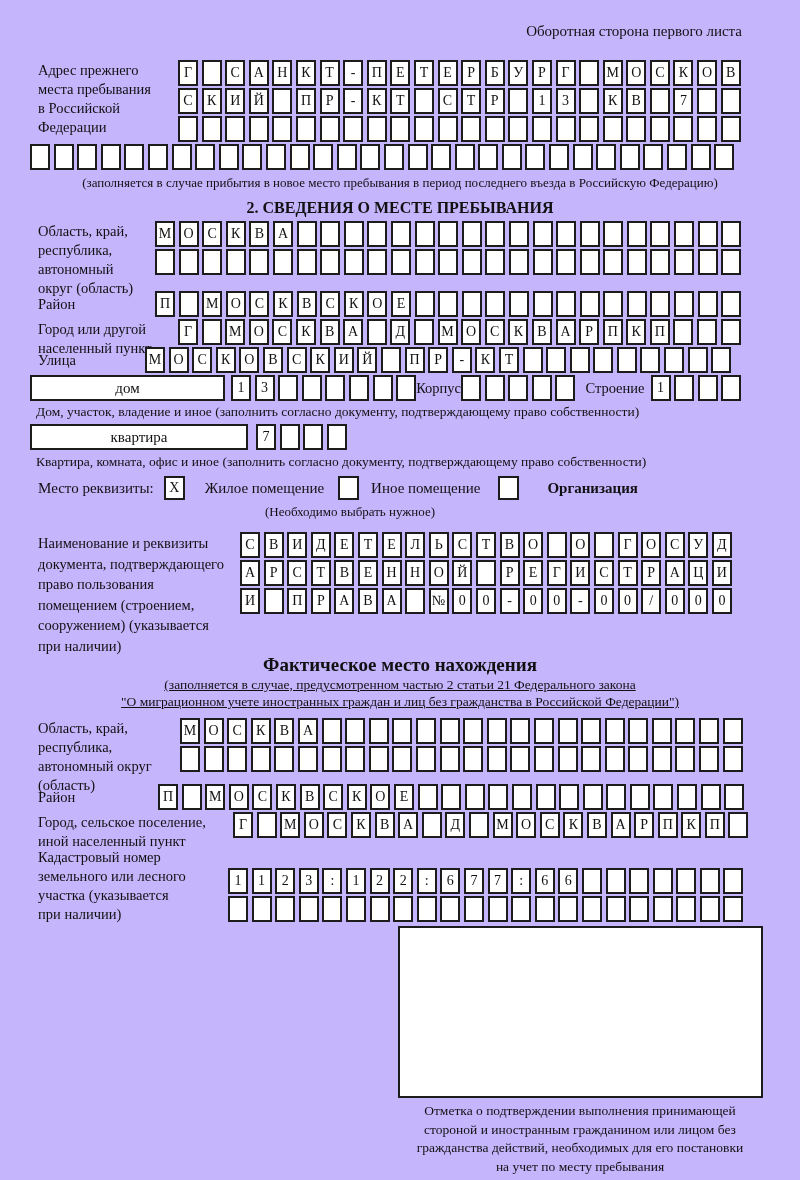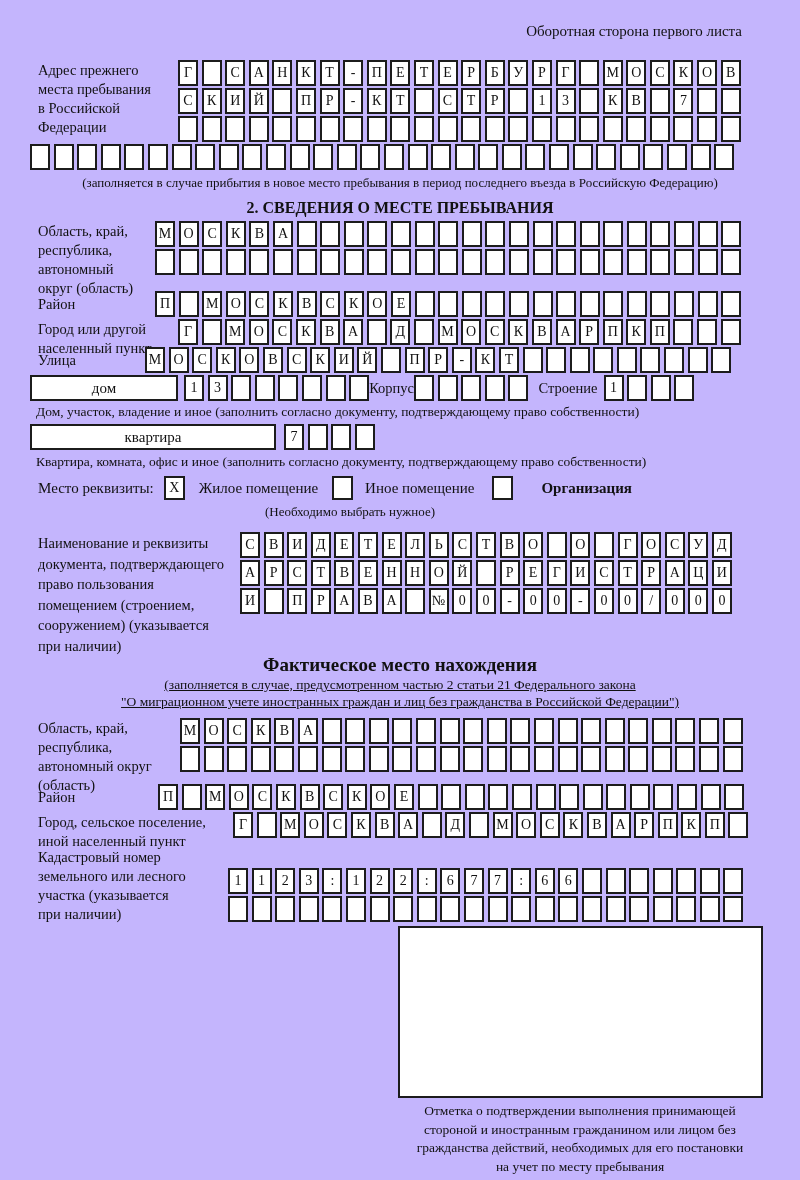--- a/index.html
+++ b/index.html
@@ -312,21 +312,21 @@
         <div class="cell"></div>
         <div class="cell"></div>
         <div class="cell"></div>
         <div class="cell"></div>
         <div class="cell"></div>
         <div class="cell"></div>
       </div>
   </div>
 
   <div class="frow inline-row">
-    <div class="wbox" style="width:148px;">дом</div>
+    <div class="wbox" style="width:195px;">дом</div>
     <div class="cellrow" style="margin:0 0 0 6px;">
         <div class="cell">1</div>
         <div class="cell">3</div>
         <div class="cell"></div>
         <div class="cell"></div>
         <div class="cell"></div>
         <div class="cell"></div>
         <div class="cell"></div>
         <div class="cell"></div>
       </div>
@@ -342,34 +342,34 @@
     <div class="cellrow" style="margin:0;">
         <div class="cell">1</div>
         <div class="cell"></div>
         <div class="cell"></div>
         <div class="cell"></div>
       </div>
   </div>
   <div class="caption">Дом, участок, владение и иное (заполнить согласно документу, подтверждающему право собственности)</div>
 
   <div class="frow inline-row" style="margin-top:4px;">
-    <div class="wbox" style="width:246px;">квартира</div>
+    <div class="wbox" style="width:218px;">квартира</div>
     <div class="cellrow" style="margin:0 0 0 8px;">
         <div class="cell">7</div>
         <div class="cell"></div>
         <div class="cell"></div>
         <div class="cell"></div>
       </div>
   </div>
   <div class="caption" style="margin-top:4px;">Квартира, комната, офис и иное (заполнить согласно документу, подтверждающему право собственности)</div>
 
   <div class="inline-row" style="margin:6px 0 0 38px;">
     <span class="small-lab" style="font-size:15px;">Место реквизиты:</span>
     <span class="cbox" style="margin-left:10px;">X</span>
-    <span class="small-lab" style="font-size:15px;margin-left:14px;">Жилое помещение</span>
+    <span class="small-lab" style="font-size:15px;margin-left:20px;">Жилое помещение</span>
     <span class="cbox" style="margin-left:14px;"></span>
     <span class="small-lab" style="font-size:15px;margin-left:12px;">Иное помещение</span>
     <span class="cbox" style="margin-left:18px;"></span>
     <span class="small-lab" style="font-size:15px;margin-left:28px;font-weight:bold;">Организация</span>
   </div>
   <div class="stay-note">(Необходимо выбрать нужное)</div>
 
   <div class="frow mt12">
     <div class="flabel lh21">Наименование и реквизиты
 документа, подтверждающего

